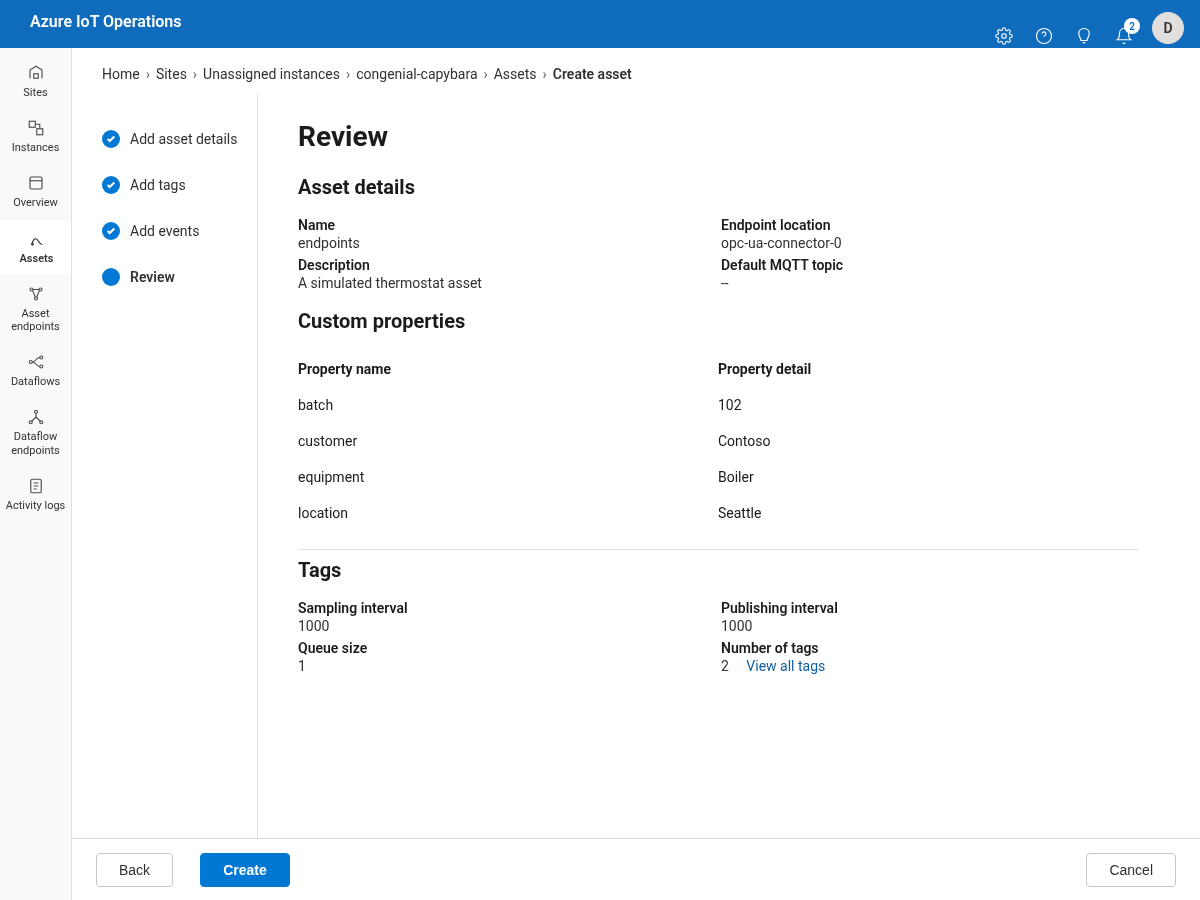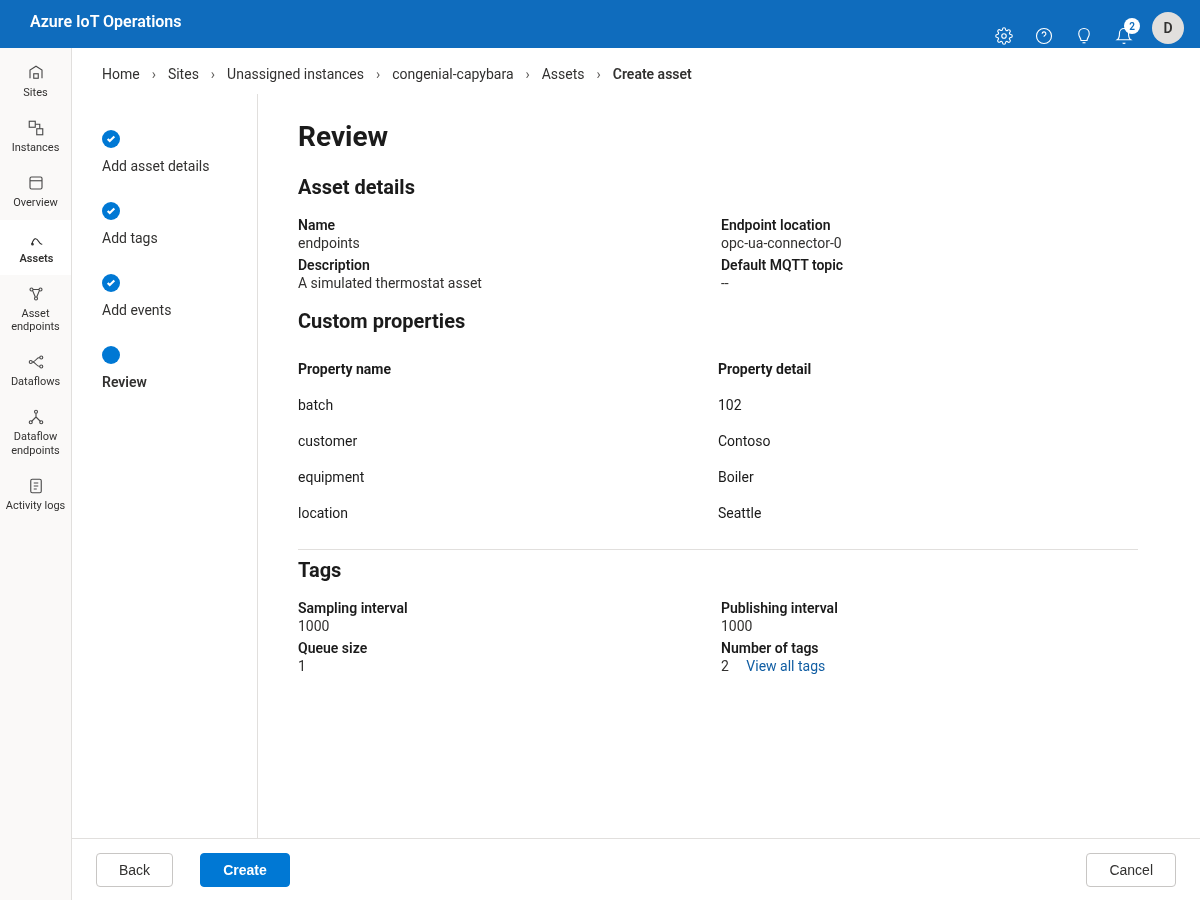--- a/index.html
+++ b/index.html
@@ -79,35 +79,35 @@
   .rail-item.active { background: var(--active-bg); font-weight: 600; border-left: 2px solid transparent;}
   .rail-item svg { width: 18px; height: 18px; stroke: #4a4a4a; fill: none; stroke-width: 1.5; }
   .rail-item.active svg { stroke: #242424; }
 
   
   .main-col { flex: 1; display: flex; flex-direction: column; min-width: 0; }
   .breadcrumb {
     padding: 18px 30px 12px 30px;
     font-size: 14px;
     color: var(--text-mid);
-    display: flex; flex-wrap: wrap; gap: 12px; align-items: center;
+    display: flex; flex-wrap: wrap; gap: 6px; align-items: center;
   }
   .breadcrumb .crumb { cursor: pointer; }
   .breadcrumb .crumb.current { font-weight: 600; cursor: default;}
   .breadcrumb .sep { color: var(--text-gray); }
 
   
   .content-wrap {
     flex: 1; display: flex; min-height: 0; border-top: 0;
   }
   .stepper {
     width: 186px; flex-shrink: 0; padding: 22px 10px 0 30px; border-right: 1px solid var(--border);
   }
   .step {
-    display: flex; gap: 10px; padding: 14px 0; cursor: pointer; flex-direction: column;
+    display: flex; align-items: center; gap: 10px; padding: 14px 0; cursor: pointer;
   }
   .step .bubble {
     width: 18px; height: 18px; border-radius: 50%; background: var(--check-blue);
     display: flex; align-items: center; justify-content: center; flex-shrink: 0;
   }
   .step .bubble svg { stroke: #fff; fill: none; stroke-width: 2.5; width: 10px; height: 10px; }
   .step.current .bubble { background: var(--check-blue); }
   .step.current .bubble::after { content:""; display:block; width:10px; height:10px; background:#fff0; }
   .step.current .label { font-weight: 600; }
   .step .label { font-size: 14px; color: var(--text-mid); }

